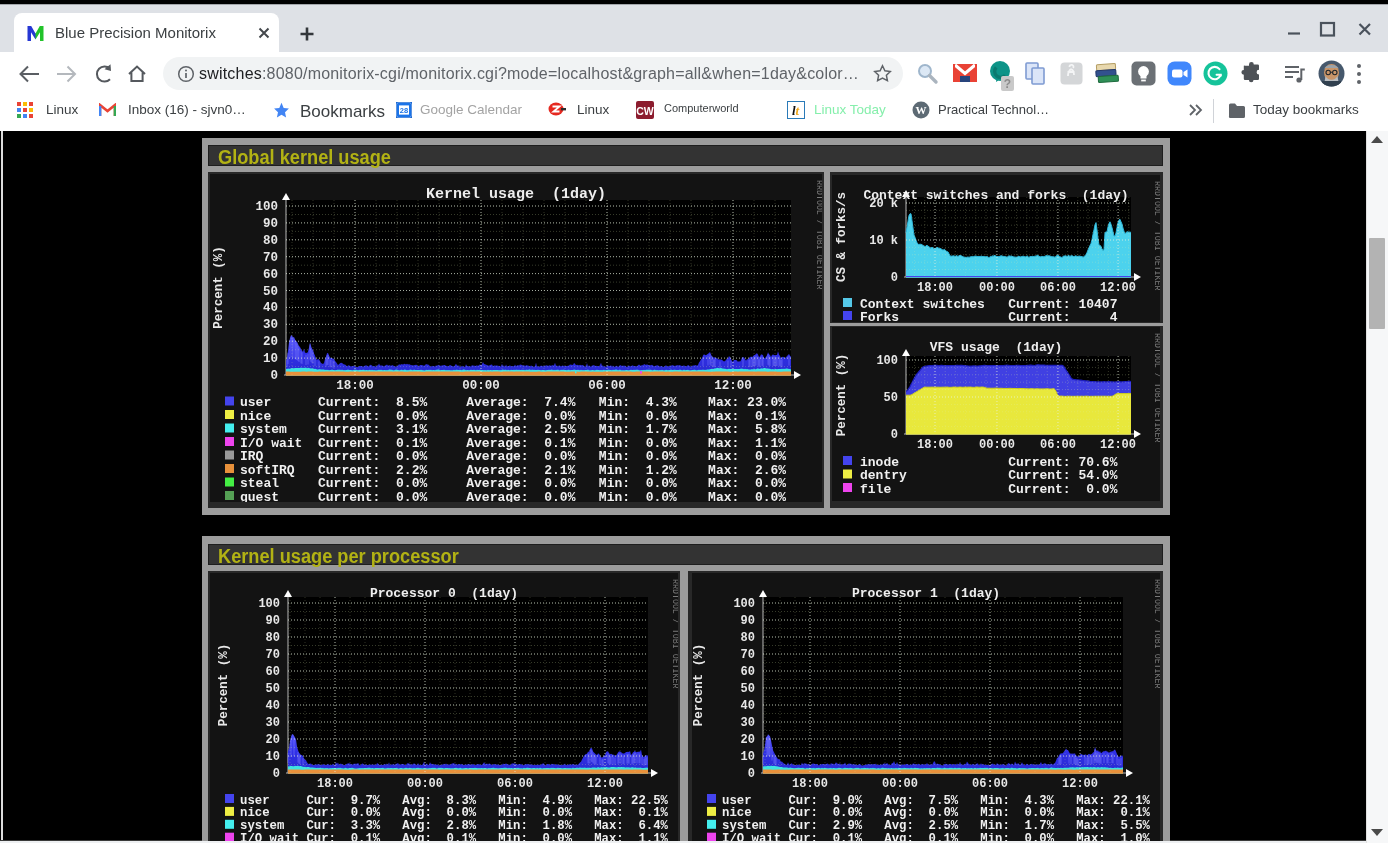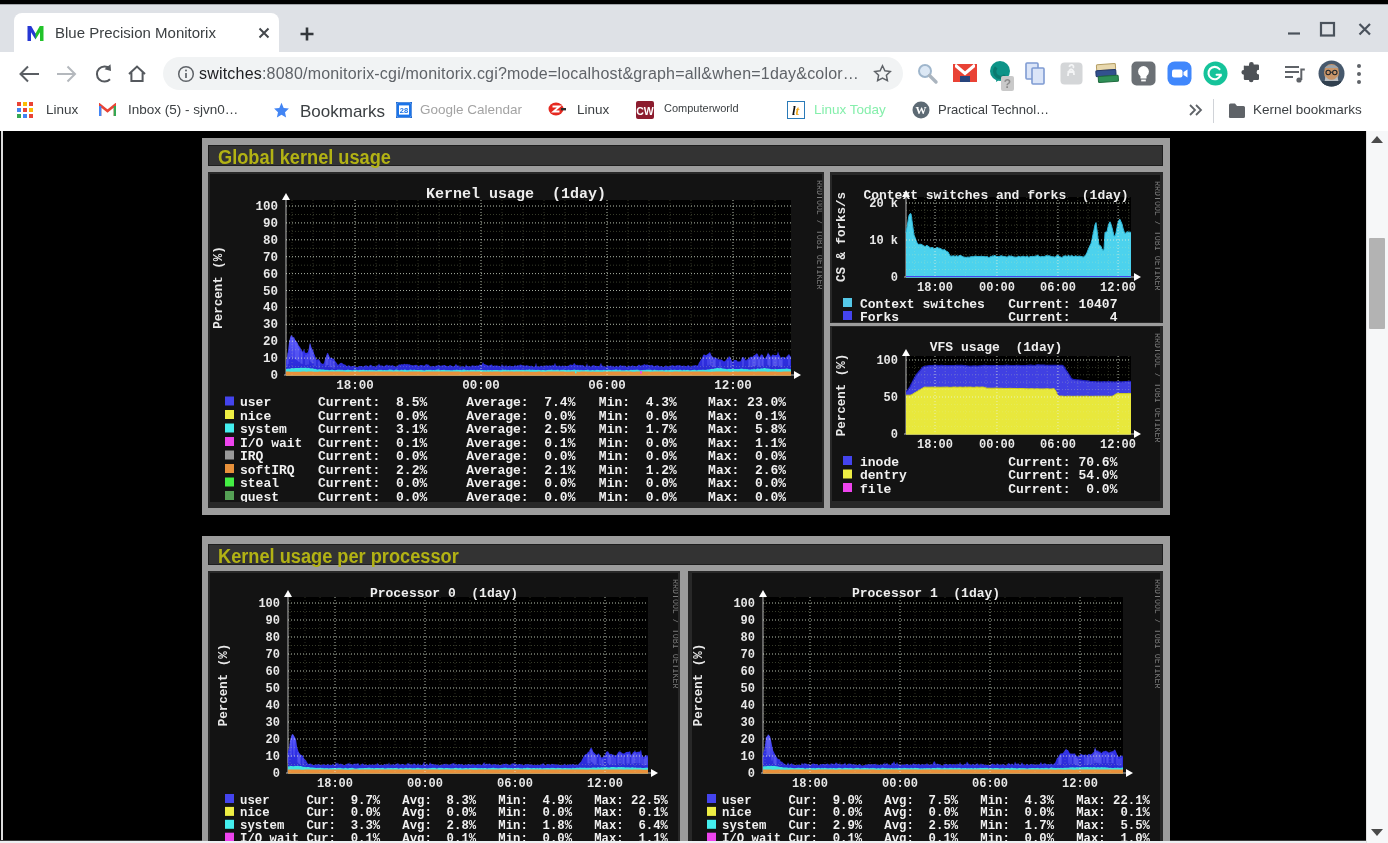--- a/index.html
+++ b/index.html
@@ -149,21 +149,21 @@
         <rect x="6" y="12" width="4" height="4" fill="#4285f4"></rect>
         <rect x="12" y="12" width="4" height="4" fill="#ea4335"></rect>
 </g>
     </svg>
 <div class="abs" style="left:46px;top:98px;font-size:13.5px;color:#3c4043;white-space:nowrap">Linux</div>
 <svg class="abs" style="left:99px;top:99px" width="17" height="14" viewBox="0 0 17 14">
 <path d="M1 13 V2 L8.5 8 L16 2 V13" fill="none" stroke="#ea4335" stroke-width="2.6"></path>
 <path d="M1 3 V13" stroke="#4285f4" stroke-width="2.6"></path>
 <path d="M16 3 V13" stroke="#34a853" stroke-width="2.6"></path>
 </svg>
-<div class="abs" style="left:128px;top:98px;font-size:13.5px;color:#3c4043;white-space:nowrap">Inbox (5) - sjvn0…</div>
+<div class="abs" style="left:128px;top:98px;font-size:13.5px;color:#3c4043;white-space:nowrap">Inbox (16) - sjvn0…</div>
 <svg class="abs" style="left:273px;top:98px" width="17" height="17" viewBox="0 0 17 17">
 <path d="M8.5 0.8 L10.7 6 15.9 6.6 12 10.2 13.1 15.5 8.5 12.8 3.9 15.5 5 10.2 1.1 6.6 6.3 6 Z" fill="#4285f4"></path>
 </svg>
 <div class="abs" style="left:300px;top:98px;font-size:17px;color:#3c4043;white-space:nowrap">Bookmarks</div>
 <svg class="abs" style="left:396px;top:98px" width="16" height="16" viewBox="0 0 16 16">
 <rect x="0" y="0" width="16" height="16" rx="2" fill="#fff" stroke="#1967d2" stroke-width="1.4"></rect>
 <rect x="1" y="1" width="14" height="14" rx="1" fill="#1a73e8"></rect>
 <rect x="3" y="3.4" width="10" height="9.2" fill="#fff"></rect>
 <text x="8" y="11" font-size="7.5" font-weight="bold" fill="#1a73e8" text-anchor="middle" font-family="Liberation Sans">28</text>
 </svg>
@@ -190,21 +190,21 @@
 <text x="9" y="13" font-size="11" font-weight="bold" fill="#fff" text-anchor="middle" font-family="Liberation Serif">W</text>
 </svg>
 <div class="abs" style="left:938px;top:98px;font-size:13px;color:#3c4043;white-space:nowrap">Practical Technol…</div>
 <svg class="abs" style="left:1188px;top:99px" width="16" height="14" viewBox="0 0 16 14">
 <path d="M2 2 L7 7 L2 12 M8 2 L13 7 L8 12" stroke="#5f6368" stroke-width="1.8" fill="none"></path>
 </svg>
 <div class="abs" style="left:1213px;top:95px;width:1px;height:24px;background:#d0d3d8"></div>
 <svg class="abs" style="left:1228px;top:99px" width="18" height="15" viewBox="0 0 18 15">
 <path d="M1 2 a1.5 1.5 0 0 1 1.5 -1.5 h4.5 l2 2.5 h6.5 a1.5 1.5 0 0 1 1.5 1.5 v9 a1.5 1.5 0 0 1 -1.5 1.5 h-13 A1.5 1.5 0 0 1 1 13 Z" fill="#5f6368"></path>
 </svg>
-<div class="abs" style="left:1253px;top:98px;font-size:13.5px;color:#3c4043;white-space:nowrap">Kernel bookmarks</div>
+<div class="abs" style="left:1253px;top:98px;font-size:13.5px;color:#3c4043;white-space:nowrap">Today bookmarks</div>
 <div class="abs" style="left:0;top:127px;width:1366px;height:710px;background:#000"></div>
 <div class="abs" style="left:1px;top:127px;width:2px;height:710px;background:#dcdcdc"></div>
 <div class="abs" style="left:0;top:836px;width:1388px;height:1px;background:#3a3a3a"></div>
 <div class="abs" style="left:0;top:837px;width:1388px;height:6px;background:#eef0f2"></div>
 <div class="abs" style="left:1366px;top:127px;width:22px;height:716px;background:#f6f7f8;border-left:1px solid #e0e0e0"></div>
 <svg class="abs" style="left:1370px;top:131px" width="14" height="10" viewBox="0 0 14 10">
       <path d="M1 8 L7 1 L13 8 Z" fill="#4a4a4a"></path>
     </svg>
 <div class="abs" style="left:1369px;top:234px;width:16px;height:91px;background:#b3b3b3;border-radius:1px"></div>
 <svg class="abs" style="left:1370px;top:824px" width="14" height="10" viewBox="0 0 14 10">

